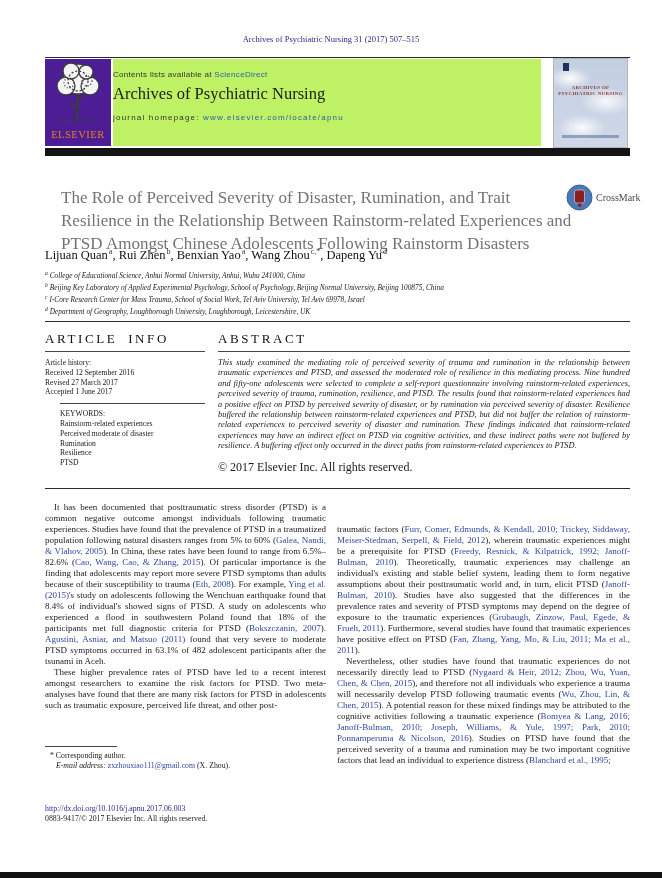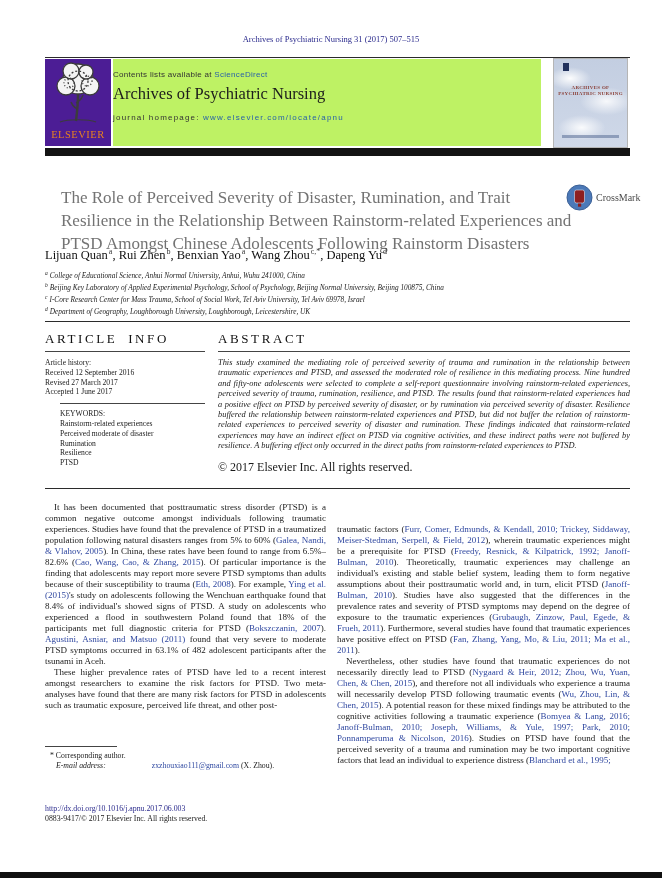--- a/index.html
+++ b/index.html
@@ -57,21 +57,21 @@
   .sec-head{font-size:9px;font-weight:bold;margin:0 0 11px 0;}
   .bp{margin:0;font-size:9px;line-height:11px;text-align:justify;color:#1a1a1a;}
   .bp.indent{text-indent:9px;}
   .cite{color:#3048a0;}
 
   .footnote{position:absolute;left:45px;top:746px;width:281px;font-size:7.8px;line-height:10px;color:#1a1a1a;}
   .fn-rule{width:72px;height:1px;background:#444;margin-bottom:4px;}
   .fn1{padding-left:5px;}
   .fn2{padding-left:11px;}
   .fn2 .em{font-style:italic;}
-  .fn2 .mail{color:#2e48a0;text-decoration:none;margin-left:44px;}
+  .fn2 .mail{color:#2e48a0;text-decoration:none;}
 
   .pfooter{position:absolute;left:45px;top:804px;font-size:7.8px;line-height:10px;}
   .doi{color:#2a2a8c;text-decoration:none;display:block;}
   .issn{color:#1a1a1a;}
 
   .bottom-bar{position:absolute;left:0;bottom:0;width:662px;height:6px;background:#101010;}
 </style>
 </head>
 <body>
 

